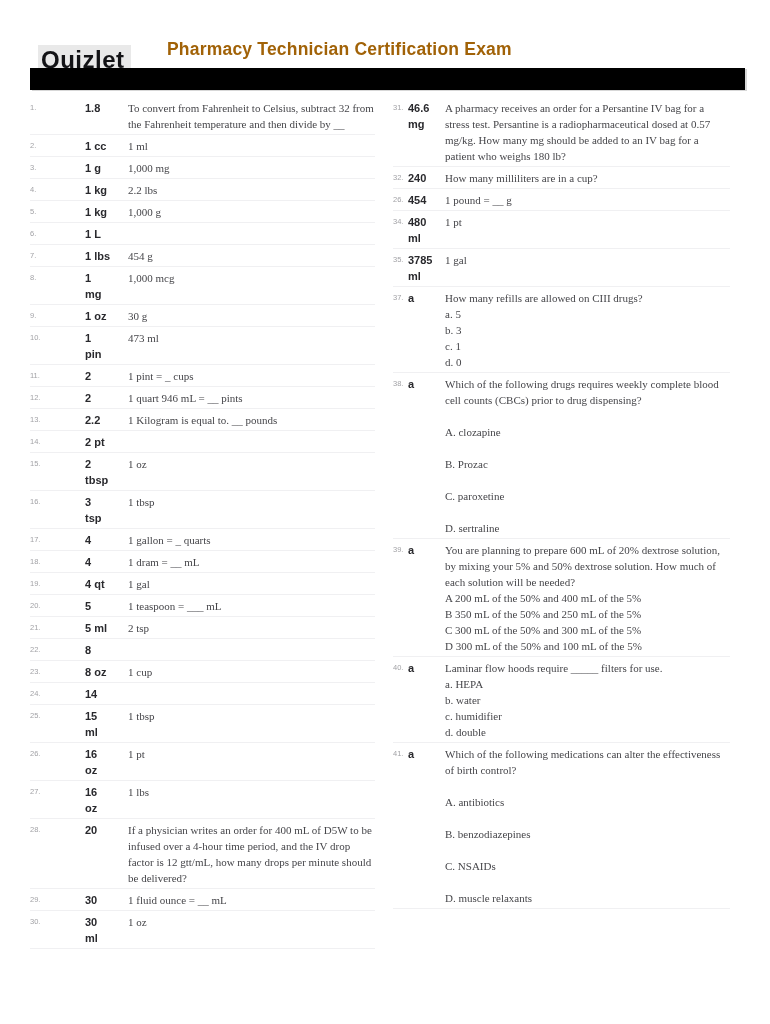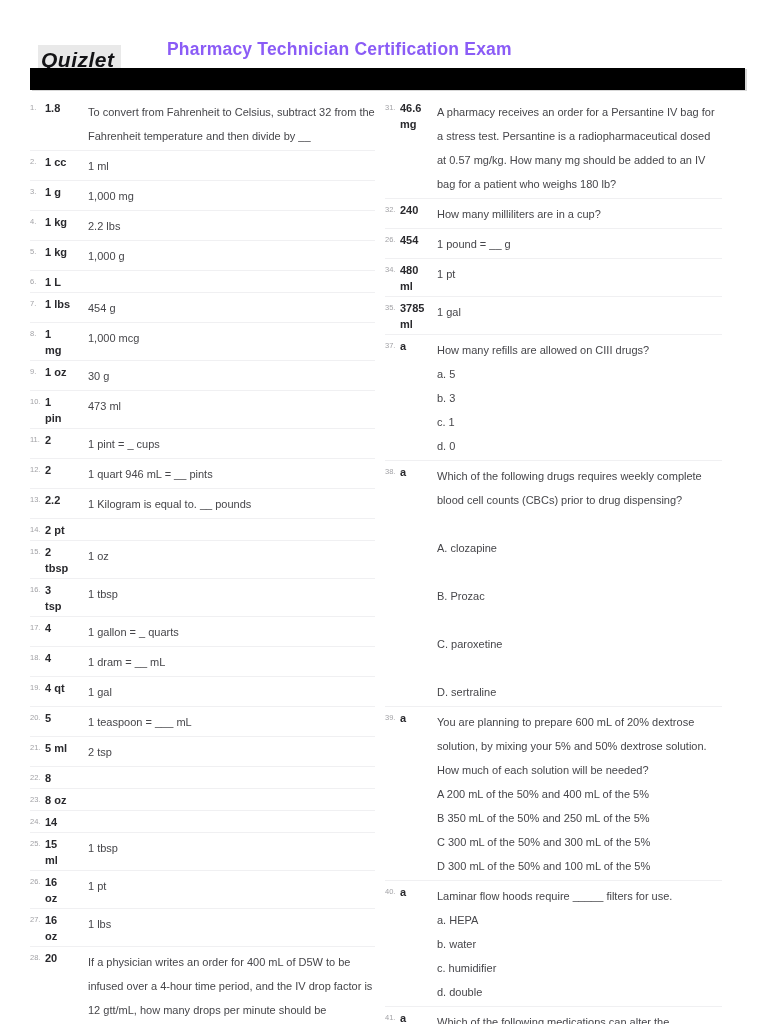--- a/index.html
+++ b/index.html
@@ -6,59 +6,59 @@
   body {
     width: 770px; height: 1024px;
     background: #ffffff;
     font-family: "Liberation Sans", sans-serif;
     overflow: hidden;
     position: relative;
   }
   .header { position: relative; height: 97px; }
   .logo {
     position: absolute; left: 38px; top: 45px;
-    font-size: 21px; line-height: 26px; font-weight: 700;
+    font-size: 24px; line-height: 26px; font-weight: 700;
     letter-spacing: 0.5px; color: #131316;
     background: #e9e9e9; padding: 2px 6px 8px 3px;
     z-index: 1;
-    font-style: italic;
   }
   .title {
     position: absolute; left: 167px; top: 39px; margin: 0;
     font-size: 17.5px; font-weight: 700; letter-spacing: 0.2px;
-    color: #8b5cf6;
+    color: #a16207;
   }
   .bar {
     position: absolute; left: 30px; top: 68px;
     width: 715px; height: 22px; background: #000000;
     z-index: 2; box-shadow: 2px 1px 0 rgba(140,140,140,0.35);
   }
   .content { display: flex; align-items: flex-start; padding-left: 30px; }
   .col-left  { width: 345px; margin-right: 10px; }
-  .col-right { width: 337px; }
+  .col-right { width: 337px; margin-left: 8px; }
   .row {
     display: flex; align-items: flex-start;
     border-bottom: 1px solid #f0f0f2;
     padding: 3px 0 2px 0;
   }
   .num {
     flex: 0 0 auto; width: 15px;
     font-size: 7.5px; line-height: 16px; color: #a2a2a6;
   }
   .term {
     flex: 0 0 auto; font-weight: 700;
     font-size: 11px; line-height: 16px; color: #29292d;
     white-space: pre-line; padding-right: 2px; box-sizing: border-box;
   }
-  .col-left  .term { width: 43px; }
+  .col-left  .term { width: 43px; margin-left: 40px; }
   .col-right .term { width: 37px; }
   .def {
     flex: 1 1 auto; min-width: 0;
-    font-size: 11px; line-height: 24px; color: #46464a;
+    font-size: 11px; line-height: 16px; color: #46464a;
     white-space: pre-line;
+    font-family: Liberation Serif, serif;
   }
 </style>
 </head>
 <body>
 
 <div class="header">
   <div class="logo">Quizlet</div>
   <h1 class="title">Pharmacy Technician Certification Exam</h1>
   <div class="bar"></div>
 </div>
@@ -194,20 +194,21 @@
   </div>
 
   <div class="row">
     <span class="num">22.</span>
     <span class="term">8</span>
   </div>
 
   <div class="row">
     <span class="num">23.</span>
     <span class="term">8 oz</span>
+    <span class="def">1 cup</span>
   </div>
 
   <div class="row">
     <span class="num">24.</span>
     <span class="term">14</span>
   </div>
 
   <div class="row">
     <span class="num">25.</span>
     <span class="term">15

